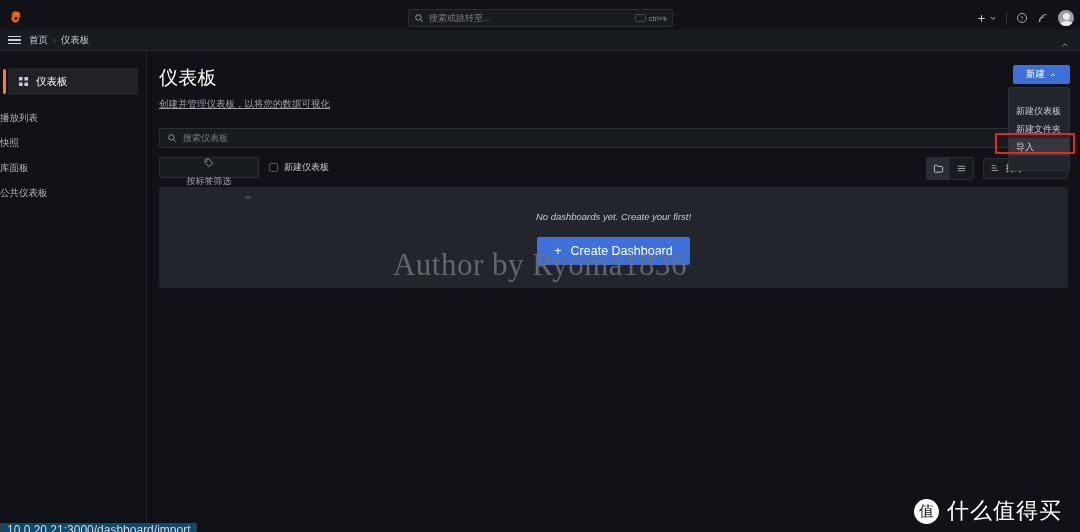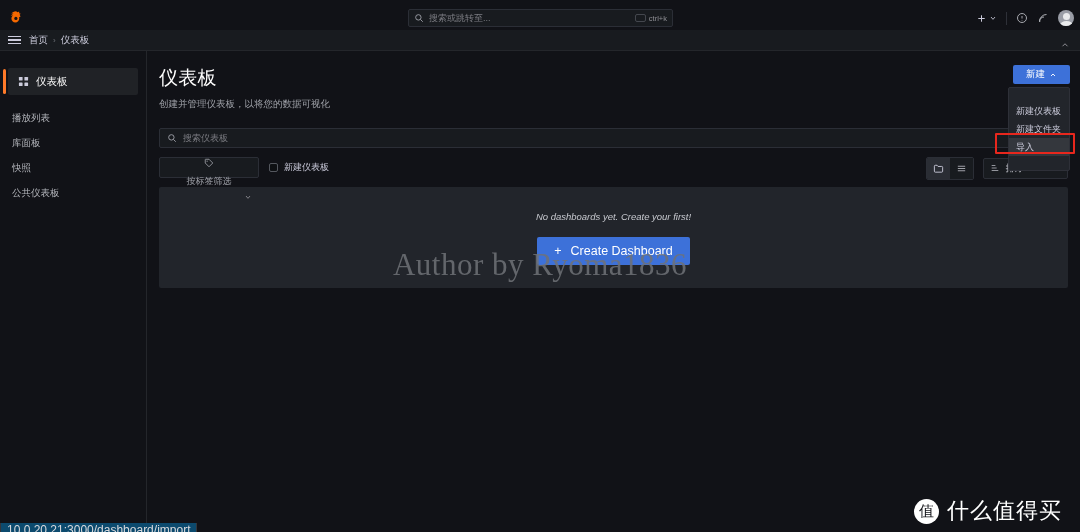--- a/index.html
+++ b/index.html
@@ -82,31 +82,31 @@
     display: flex; align-items: center; gap: 7px; padding-left: 10px;
     cursor: pointer;
   }
   .nav-active::before {
     content: ""; position: absolute; left: -5px; top: 1px;
     width: 2.5px; height: 25px; background: #ff7a29; border-radius: 2px;
   }
   .nav-active .nav-label { font-size: 10.5px; color: #ffffff; }
   .nav-sub {
     height: 25px; display: flex; align-items: center;
-    padding-left: 12px; font-size: 9.5px; color: #b5b7bd; cursor: pointer;
+    padding-left: 0; font-size: 9.5px; color: #b5b7bd; cursor: pointer;
   }
   .nav-sub-list { margin-top: 11px; }
 
   
   .main {
     position: absolute; left: 147px; top: 45px; width: 933px; height: 487px;
     background: #111217; padding: 14px 12px 0 12px;
   }
   .page-title { font-size: 19px; color: #ffffff; font-weight: 400; letter-spacing: .3px; }
-  .page-sub { font-size: 9.5px; color: #9fa1a8; margin-top: 7px; }
+  .page-sub { font-size: 9.5px; color: #9fa1a8; margin-top: 7px; text-decoration: underline; }
 
   .newbtn {
     position: absolute; right: 10px; top: 14px; width: 57px; height: 19px;
     background: #3d71d9; border: none; border-radius: 2px; color: #fff;
     font-size: 9.5px; font-family: "Liberation Sans", sans-serif;
     display: flex; align-items: center; justify-content: center; gap: 4px;
     cursor: pointer;
   }
   .menu {
     position: absolute; right: 10px; top: 36px; width: 62px;
@@ -279,24 +279,24 @@
             <rect x="14" y="14" width="8" height="8" rx="1.5"></rect>
         </svg>
       </span>
       <span class="nav-label">仪表板</span>
     </div>
     <div class="nav-sub-list">
       <div class="nav-sub">
         <span>播放列表</span>
       </div>
       <div class="nav-sub">
+        <span>快照</span>
+      </div>
+      <div class="nav-sub">
         <span>库面板</span>
-      </div>
-      <div class="nav-sub">
-        <span>快照</span>
       </div>
       <div class="nav-sub">
         <span>公共仪表板</span>
       </div>
     </div>
   </div>
 
   <div class="main">
     <div class="page-title">仪表板</div>
     <div class="page-sub">创建并管理仪表板，以将您的数据可视化</div>

